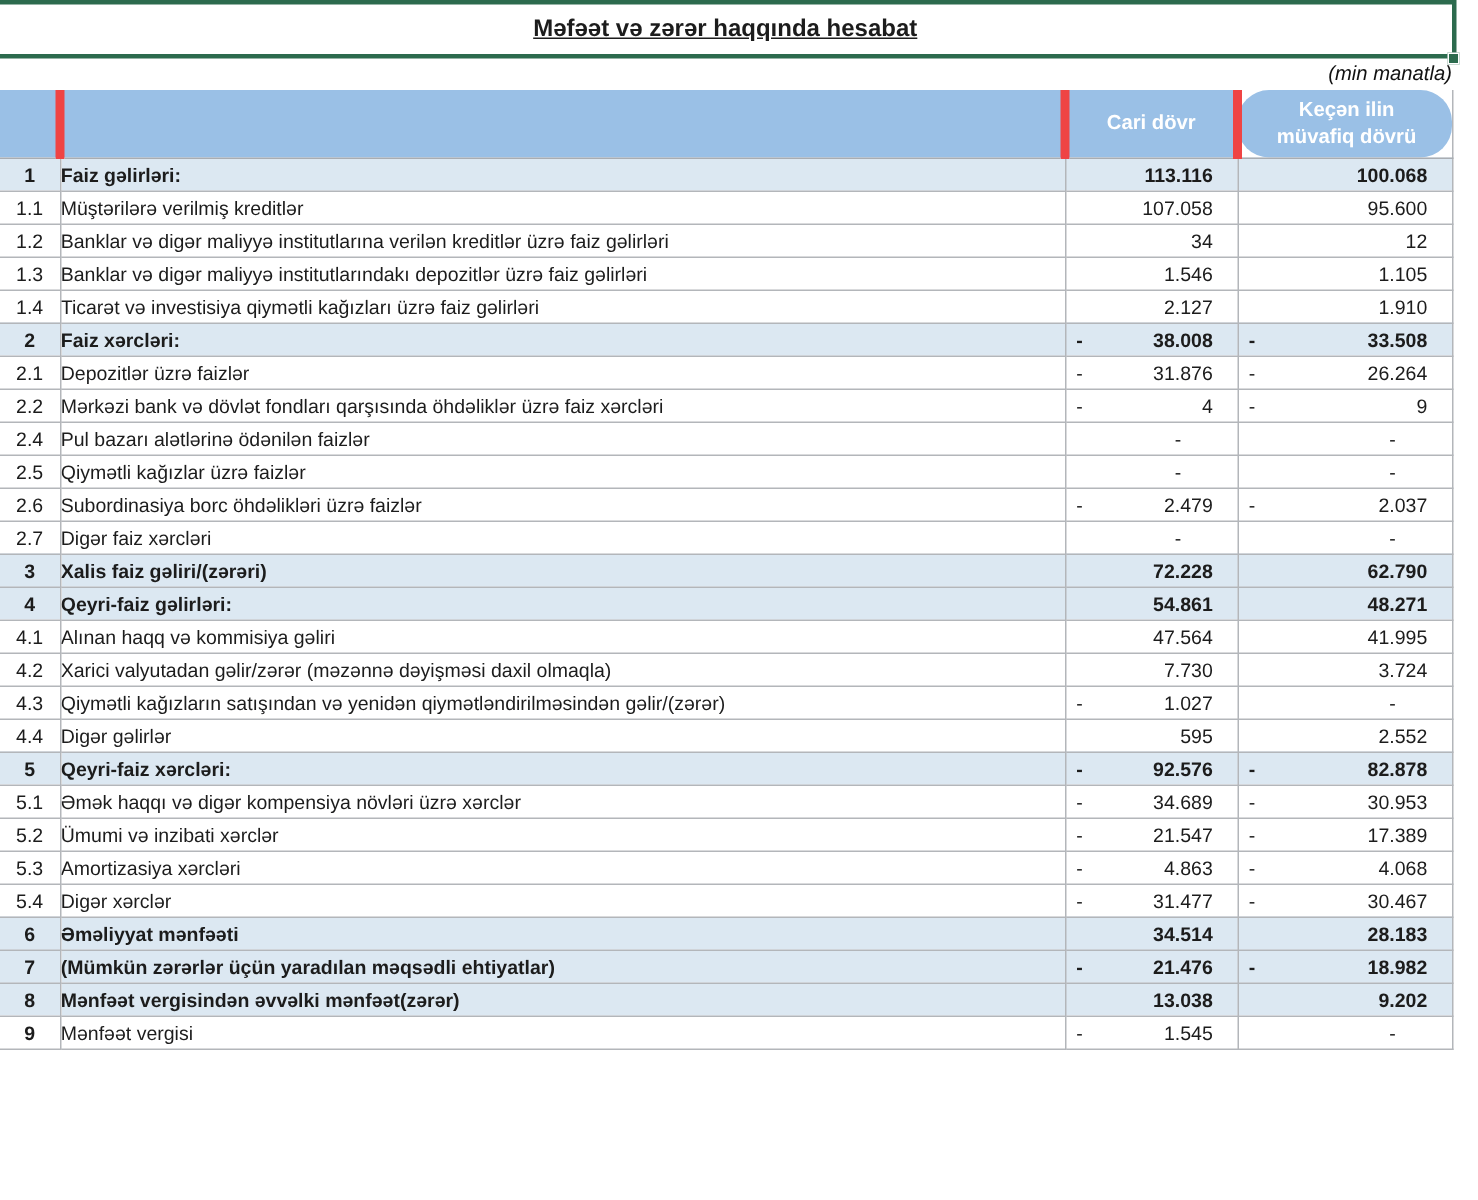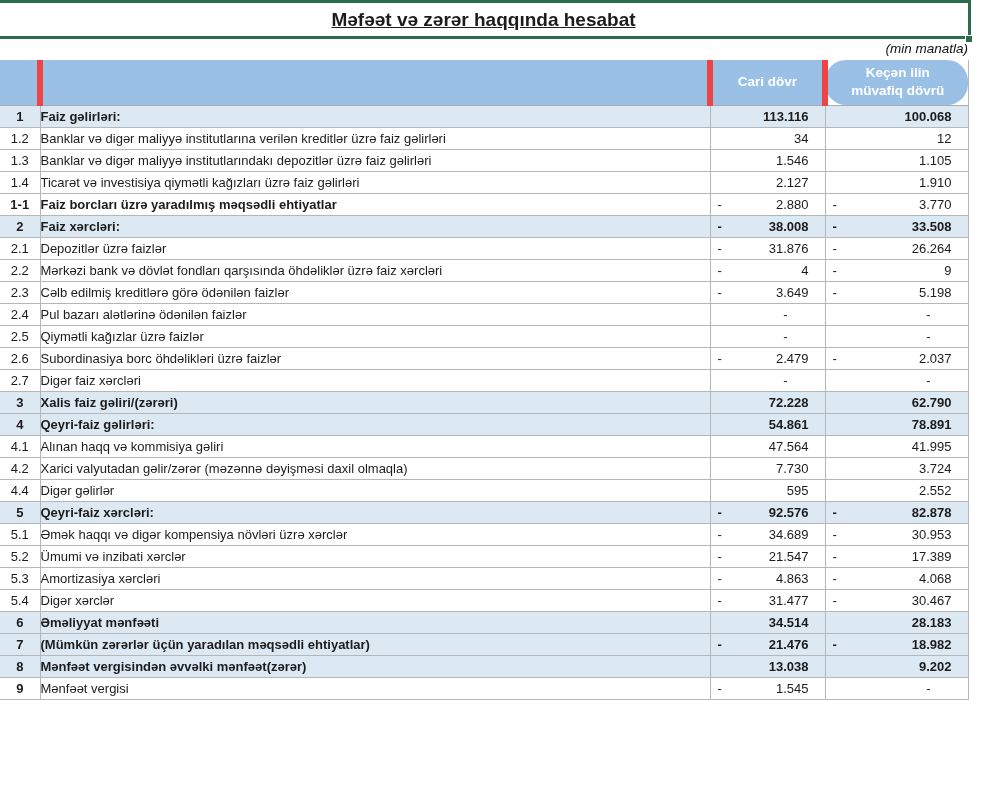--- a/index.html
+++ b/index.html
@@ -6,21 +6,21 @@
   html,body { margin:0; padding:0; }
   body {
     width:985px; height:800px; background:#fff; position:relative; overflow:hidden;
     font-family:"Liberation Sans", sans-serif; color:#1c1c1c;
   }
   .title-box {
     position:absolute; top:0; left:-4px; width:975px; height:39px;
     border:3px solid #2c6b4e; background:#fff;
     display:flex; align-items:center; justify-content:center;
   }
-  .title-text { font-size:19px; font-weight:bold; text-decoration:underline; }
+  .title-text { font-size:16px; font-weight:bold; text-decoration:underline; }
   .fill-handle {
     position:absolute; left:965px; top:35px; width:8px; height:8px;
     background:#2c6b4e; border:1px solid #ffffff;
   }
   .units-note {
     position:absolute; top:41px; left:0; width:968px; height:18px;
     text-align:right; font-style:italic; font-size:13.5px; color:#111;padding-left:32px;
   }
   table.report {
     position:absolute; top:60px; left:0; width:968px;
@@ -82,20 +82,36 @@
           </div>
         </td>
         <td class="val">
           <div class="vc">
             <span class="minus"></span>
             <span class="v">100.068</span>
           </div>
         </td>
       </tr>
       <tr>
+        <td class="num">1.1</td>
+        <td class="label">Müştərilərə verilmiş kreditlər</td>
+        <td class="val">
+          <div class="vc">
+            <span class="minus"></span>
+            <span class="v">107.058</span>
+          </div>
+        </td>
+        <td class="val">
+          <div class="vc">
+            <span class="minus"></span>
+            <span class="v">95.600</span>
+          </div>
+        </td>
+      </tr>
+      <tr>
         <td class="num">1.2</td>
         <td class="label">Banklar və digər maliyyə institutlarına verilən kreditlər üzrə faiz gəlirləri</td>
         <td class="val">
           <div class="vc">
             <span class="minus"></span>
             <span class="v">34</span>
           </div>
         </td>
         <td class="val">
           <div class="vc">
@@ -129,36 +145,20 @@
             <span class="v">2.127</span>
           </div>
         </td>
         <td class="val">
           <div class="vc">
             <span class="minus"></span>
             <span class="v">1.910</span>
           </div>
         </td>
       </tr>
-      <tr class="b">
-        <td class="num">1-1</td>
-        <td class="label">Faiz borcları üzrə yaradılmış məqsədli ehtiyatlar</td>
-        <td class="val">
-          <div class="vc">
-            <span class="minus">-</span>
-            <span class="v">2.880</span>
-          </div>
-        </td>
-        <td class="val">
-          <div class="vc">
-            <span class="minus">-</span>
-            <span class="v">3.770</span>
-          </div>
-        </td>
-      </tr>
       <tr class="hl">
         <td class="num">2</td>
         <td class="label">Faiz xərcləri:</td>
         <td class="val">
           <div class="vc">
             <span class="minus">-</span>
             <span class="v">38.008</span>
           </div>
         </td>
         <td class="val">
@@ -194,36 +194,20 @@
           </div>
         </td>
         <td class="val">
           <div class="vc">
             <span class="minus">-</span>
             <span class="v">9</span>
           </div>
         </td>
       </tr>
       <tr>
-        <td class="num">2.3</td>
-        <td class="label">Cəlb edilmiş kreditlərə görə ödənilən faizlər</td>
-        <td class="val">
-          <div class="vc">
-            <span class="minus">-</span>
-            <span class="v">3.649</span>
-          </div>
-        </td>
-        <td class="val">
-          <div class="vc">
-            <span class="minus">-</span>
-            <span class="v">5.198</span>
-          </div>
-        </td>
-      </tr>
-      <tr>
         <td class="num">2.4</td>
         <td class="label">Pul bazarı alətlərinə ödənilən faizlər</td>
         <td class="val">
           <div class="vc">
             <span class="minus"></span>
             <span class="v dash">-</span>
           </div>
         </td>
         <td class="val">
           <div class="vc">
@@ -301,21 +285,21 @@
         <td class="label">Qeyri-faiz gəlirləri:</td>
         <td class="val">
           <div class="vc">
             <span class="minus"></span>
             <span class="v">54.861</span>
           </div>
         </td>
         <td class="val">
           <div class="vc">
             <span class="minus"></span>
-            <span class="v">78.891</span>
+            <span class="v">48.271</span>
           </div>
         </td>
       </tr>
       <tr>
         <td class="num">4.1</td>
         <td class="label">Alınan haqq və kommisiya gəliri</td>
         <td class="val">
           <div class="vc">
             <span class="minus"></span>
             <span class="v">47.564</span>
@@ -334,20 +318,36 @@
         <td class="val">
           <div class="vc">
             <span class="minus"></span>
             <span class="v">7.730</span>
           </div>
         </td>
         <td class="val">
           <div class="vc">
             <span class="minus"></span>
             <span class="v">3.724</span>
+          </div>
+        </td>
+      </tr>
+      <tr>
+        <td class="num">4.3</td>
+        <td class="label">Qiymətli kağızların satışından və yenidən qiymətləndirilməsindən gəlir/(zərər)</td>
+        <td class="val">
+          <div class="vc">
+            <span class="minus">-</span>
+            <span class="v">1.027</span>
+          </div>
+        </td>
+        <td class="val">
+          <div class="vc">
+            <span class="minus"></span>
+            <span class="v dash">-</span>
           </div>
         </td>
       </tr>
       <tr>
         <td class="num">4.4</td>
         <td class="label">Digər gəlirlər</td>
         <td class="val">
           <div class="vc">
             <span class="minus"></span>
             <span class="v">595</span>

